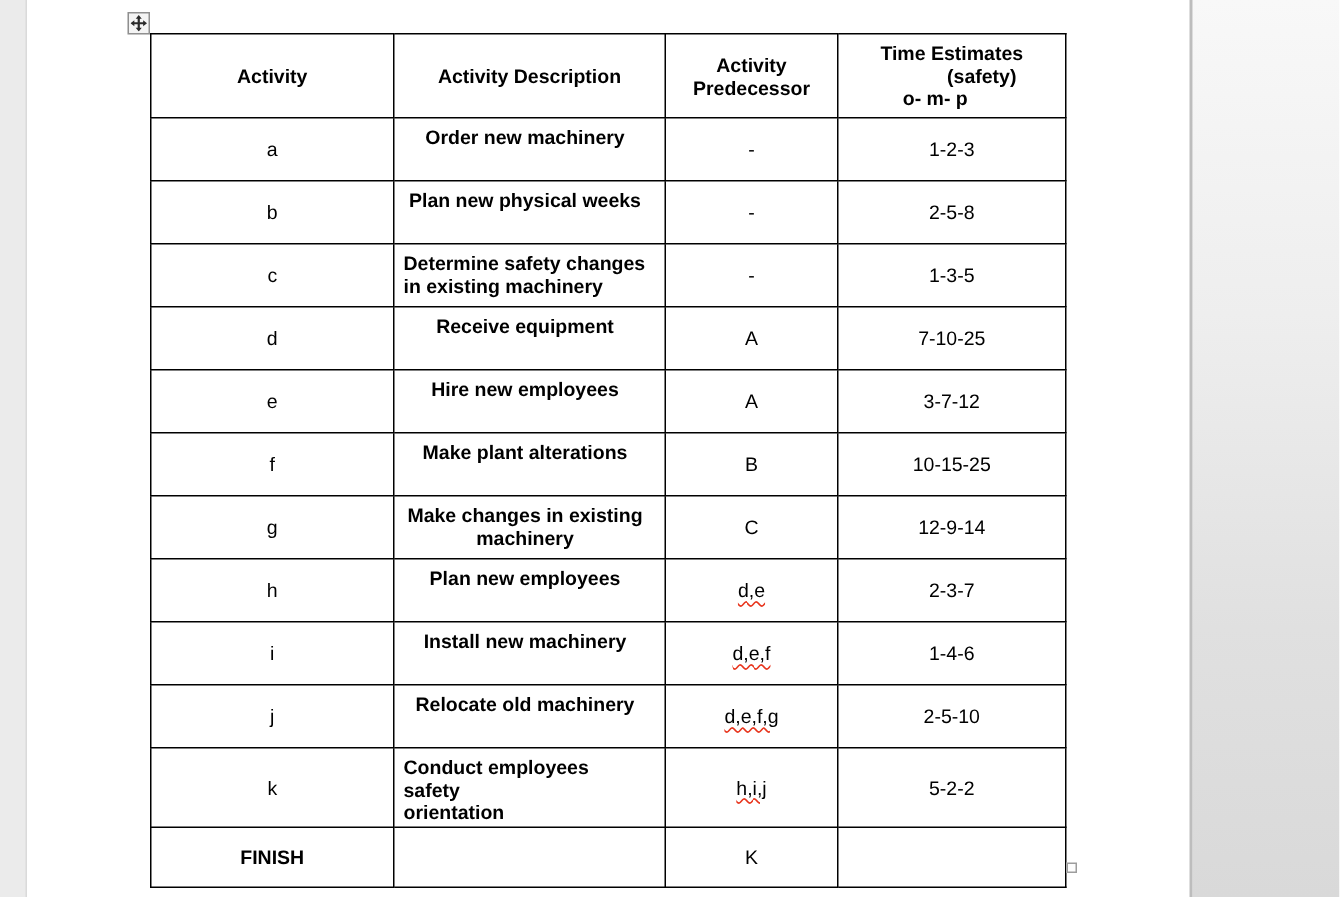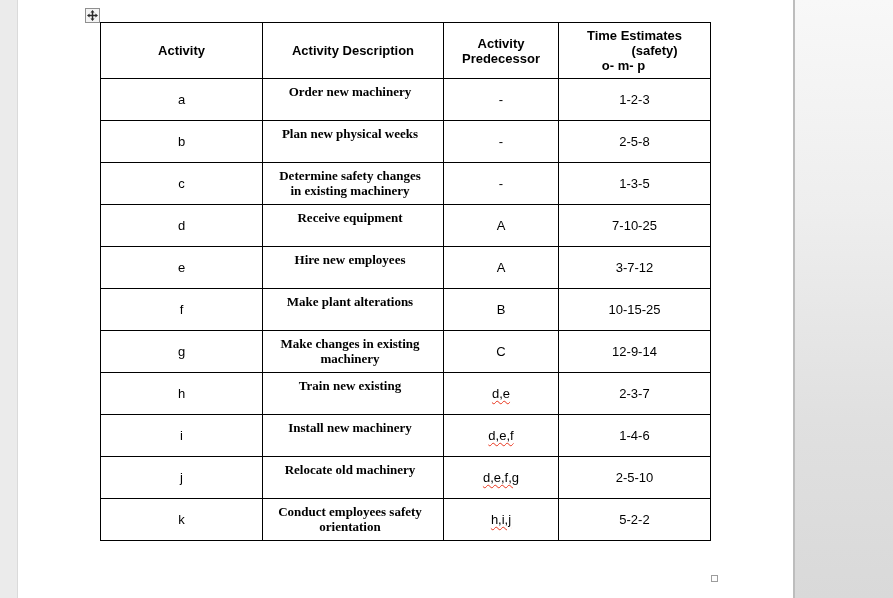--- a/index.html
+++ b/index.html
@@ -67,23 +67,22 @@
   .activity-table th {
     font-weight: bold;
     line-height: 15px;
   }
   .activity-table td.desc {
     font-weight: bold;
     vertical-align: top;
     padding: 5px 12px 2px 6px;
     line-height: 15px;
     white-space: pre-line;
-    font-family: Liberation Serif, serif;
-  }
-  .activity-table td.desc.right { text-align: center; }
+  }
+  .activity-table td.desc.right { text-align: left; }
   .activity-table td.bold { font-weight: bold; }
 
   
   .h4-line2 { transform: translateX(20px); }
   .h4-line3 { transform: translateX(-11px); }
 
   
   .misspell {
     text-decoration-line: underline;
     text-decoration-style: wavy;
@@ -174,21 +173,21 @@
       </tr>
       <tr>
         <td>g</td>
         <td class="desc">Make changes in existing
 machinery</td>
         <td>C</td>
         <td>12-9-14</td>
       </tr>
       <tr>
         <td>h</td>
-        <td class="desc">Train new existing</td>
+        <td class="desc">Plan new employees</td>
         <td>
           <span class="misspell">d,e</span>
         </td>
         <td>2-3-7</td>
       </tr>
       <tr>
         <td>i</td>
         <td class="desc">Install new machinery</td>
         <td>
           <span class="misspell">d,e,f</span>
@@ -205,18 +204,24 @@
       </tr>
       <tr>
         <td>k</td>
         <td class="desc right">Conduct employees safety
 orientation</td>
         <td>
           <span class="misspell">h,i,j</span>
         </td>
         <td>5-2-2</td>
       </tr>
+      <tr class="finish-row">
+        <td class="bold">FINISH</td>
+        <td class="desc"></td>
+        <td>K</td>
+        <td></td>
+      </tr>
     </tbody>
   </table>
 
   <div class="resize-handle"></div>
 
 </div>
 
 </body></html>

